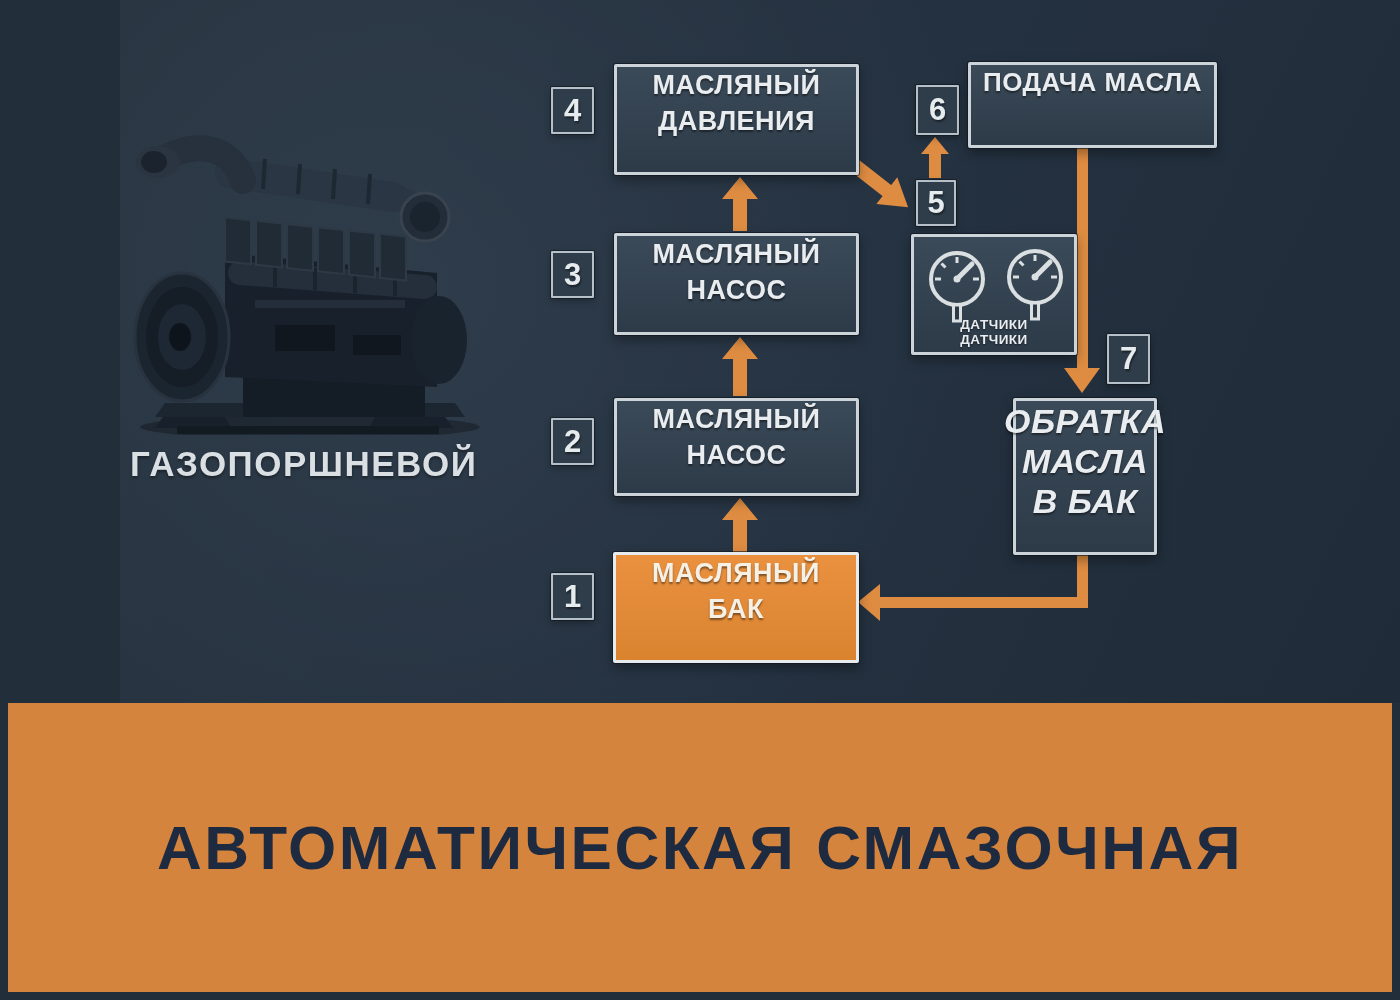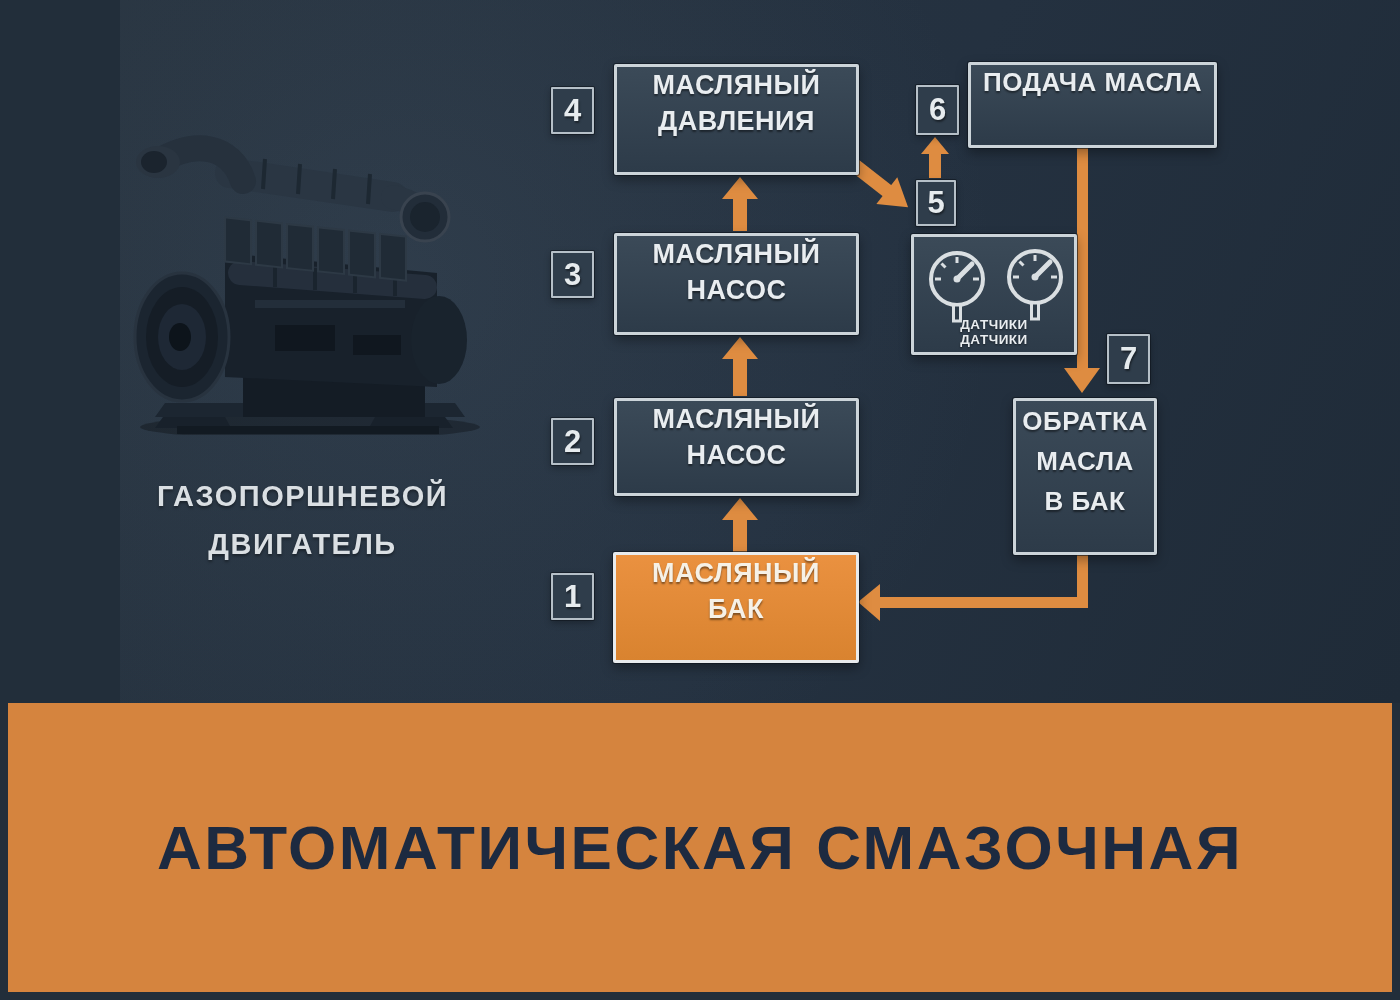--- a/index.html
+++ b/index.html
@@ -23,40 +23,40 @@
     position:absolute;left:120px;top:0;width:1280px;height:703px;
     background:linear-gradient(115deg,#27333f 0%,var(--photo-bg) 55%,#1f2b38 100%);
     overflow:hidden;
   }
   .photo::before{
     content:"";position:absolute;inset:0;
     background:radial-gradient(circle at 22% 40%,rgba(95,115,135,.16),transparent 55%);
   }
   .engine{position:absolute;left:5px;top:135px;}
   .engine-caption{
-    position:absolute;left:10px;top:472px;width:345px;text-align:center;
-    color:#dadfe3;font-weight:bold;font-size:29px;line-height:48px;letter-spacing:1.5px;
+    position:absolute;left:10px;top:440px;width:345px;text-align:right;
+    color:#dadfe3;font-weight:bold;font-size:35px;line-height:48px;letter-spacing:1.5px;
     text-shadow:0 2px 3px rgba(0,0,0,.4);
   }
   
   .fbox{
     position:absolute;box-sizing:border-box;
     display:flex;flex-direction:column;align-items:center;
     background:linear-gradient(#3b4a58,#2d3b49);
     border:3px solid var(--box-border);border-radius:2px;
     box-shadow:0 0 0 1px rgba(12,18,26,.6),0 5px 12px rgba(0,0,0,.35);
     color:var(--text-light);font-weight:bold;font-size:27px;line-height:36px;
     letter-spacing:.5px;text-align:center;text-shadow:0 2px 2px rgba(0,0,0,.45);
   }
   .fbox.tank{
     background:linear-gradient(#ea9140,#d9832f);
     border-color:#e8ebed;color:#f6f1e7;
   }
   .fbox.supply{font-size:26px;line-height:35px;gap:40px;}
-  .fbox.return{font-size:26px;line-height:40px;}
+  .fbox.return{font-size:34px;line-height:40px;font-style:italic;}
   .badge{
     position:absolute;width:43px;height:47px;box-sizing:border-box;
     display:flex;align-items:center;justify-content:center;
     background:#2f3d4b;border:2px solid #b6c0c8;border-radius:1px;
     box-shadow:0 0 0 1px rgba(12,18,26,.55),0 3px 7px rgba(0,0,0,.3);
     color:#e6ebee;font-weight:bold;font-size:31px;
     text-shadow:1px 2px 2px rgba(0,0,0,.45);
   }
   .sensors-label{
     position:absolute;left:0;bottom:5px;width:100%;text-align:center;
@@ -120,21 +120,20 @@
       <circle cx="300" cy="82" r="15" fill="#1a242e"></circle>
 
       <ellipse cx="57" cy="202" rx="47" ry="64" fill="#1b2530" stroke="#28333f" stroke-width="3"></ellipse>
       <ellipse cx="57" cy="202" rx="36" ry="50" fill="#151d26"></ellipse>
       <ellipse cx="57" cy="202" rx="24" ry="33" fill="#1e2835"></ellipse>
       <ellipse cx="55" cy="202" rx="11" ry="14" fill="#0d141b"></ellipse>
     </svg>
 
     <div class="engine-caption">
       <div>ГАЗОПОРШНЕВОЙ</div>
-      <div>ДВИГАТЕЛЬ</div>
     </div>
 
     <svg class="flow-lines" width="1280" height="703" viewBox="0 0 1280 703" style="fill:var(--accent-orange)">
 
       <g>
         <rect x="613" y="518" width="14" height="34"></rect>
         <polygon points="602,520 638,520 620,498"></polygon>
       </g>
 
       <g>

